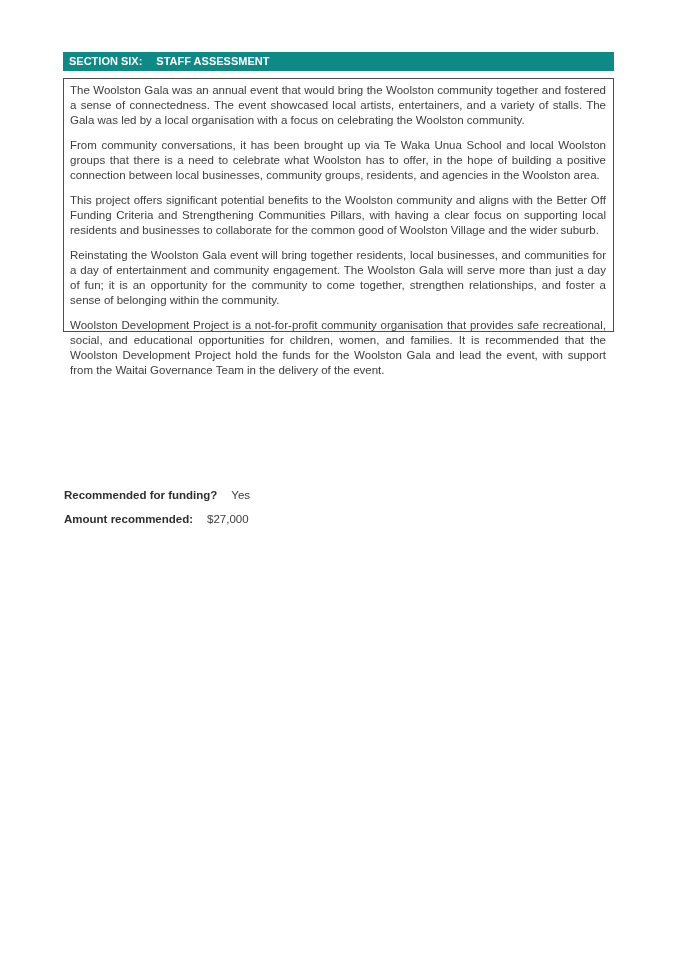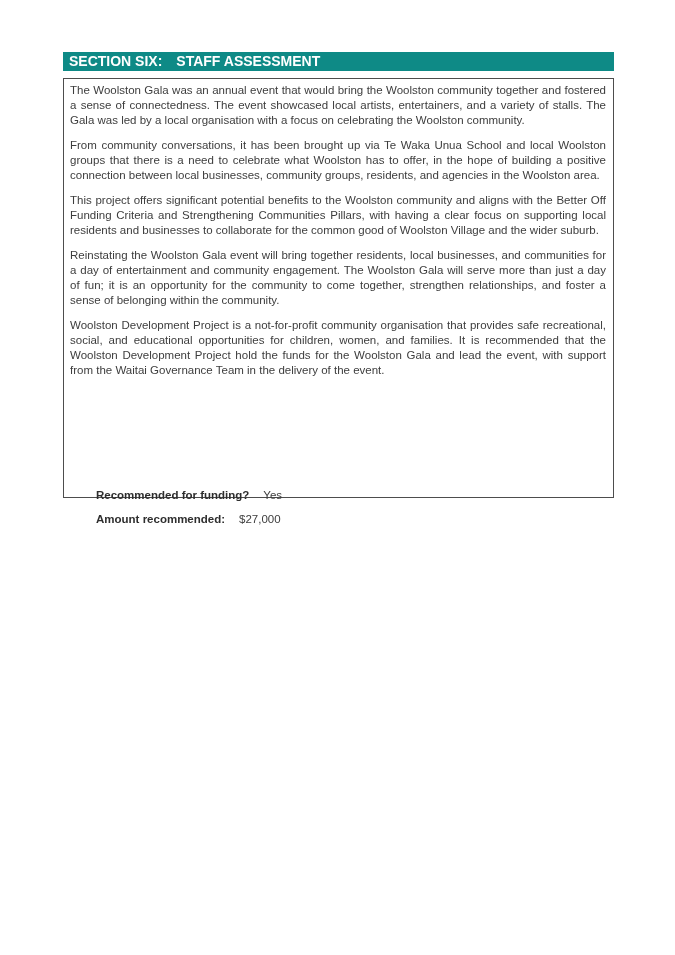--- a/index.html
+++ b/index.html
@@ -19,35 +19,35 @@
     font-family: "Liberation Sans", "DejaVu Sans", sans-serif;
     overflow: hidden;
   }
   .section-bar {
     position: absolute;
     left: 63px;
     width: 551px;
     height: 19px;
     background: var(--accent-teal);
     color: #ffffff;
-    font-size: 14px;
+    font-size: 11px;
     font-weight: bold;
     line-height: 19px;
     padding-left: 6px;
     white-space: nowrap;
   }
   .section-bar .bar-title { margin-left: 14px; }
   #bar-six { top: 52px; }
   #bar-seven { top: 461px; }
   .assessment-box {
     position: absolute;
     left: 63px;
     top: 78px;
     width: 551px;
-    height: 420px;
+    height: 254px;
     border: 1px solid var(--box-border);
     padding: 4px 7px 0 6px;
   }
   .assessment-box p {
     font-size: 11.5px;
     line-height: 15px;
     color: var(--body-text);
     text-align: justify;
     margin-bottom: 10px;
   }
@@ -56,21 +56,20 @@
     left: 64px;
     top: 488px;
     width: 551px;
   }
   .field-row {
     display: flex;
     align-items: center;
     margin-bottom: 10px;
     font-size: 11.5px;
     line-height: 14px;
-    margin-left: 32px;
   }
   .field-label {
     font-weight: bold;
     color: var(--label-text);
   }
   .field-value {
     margin-left: 14px;
     color: var(--body-text);
   }
 </style>

